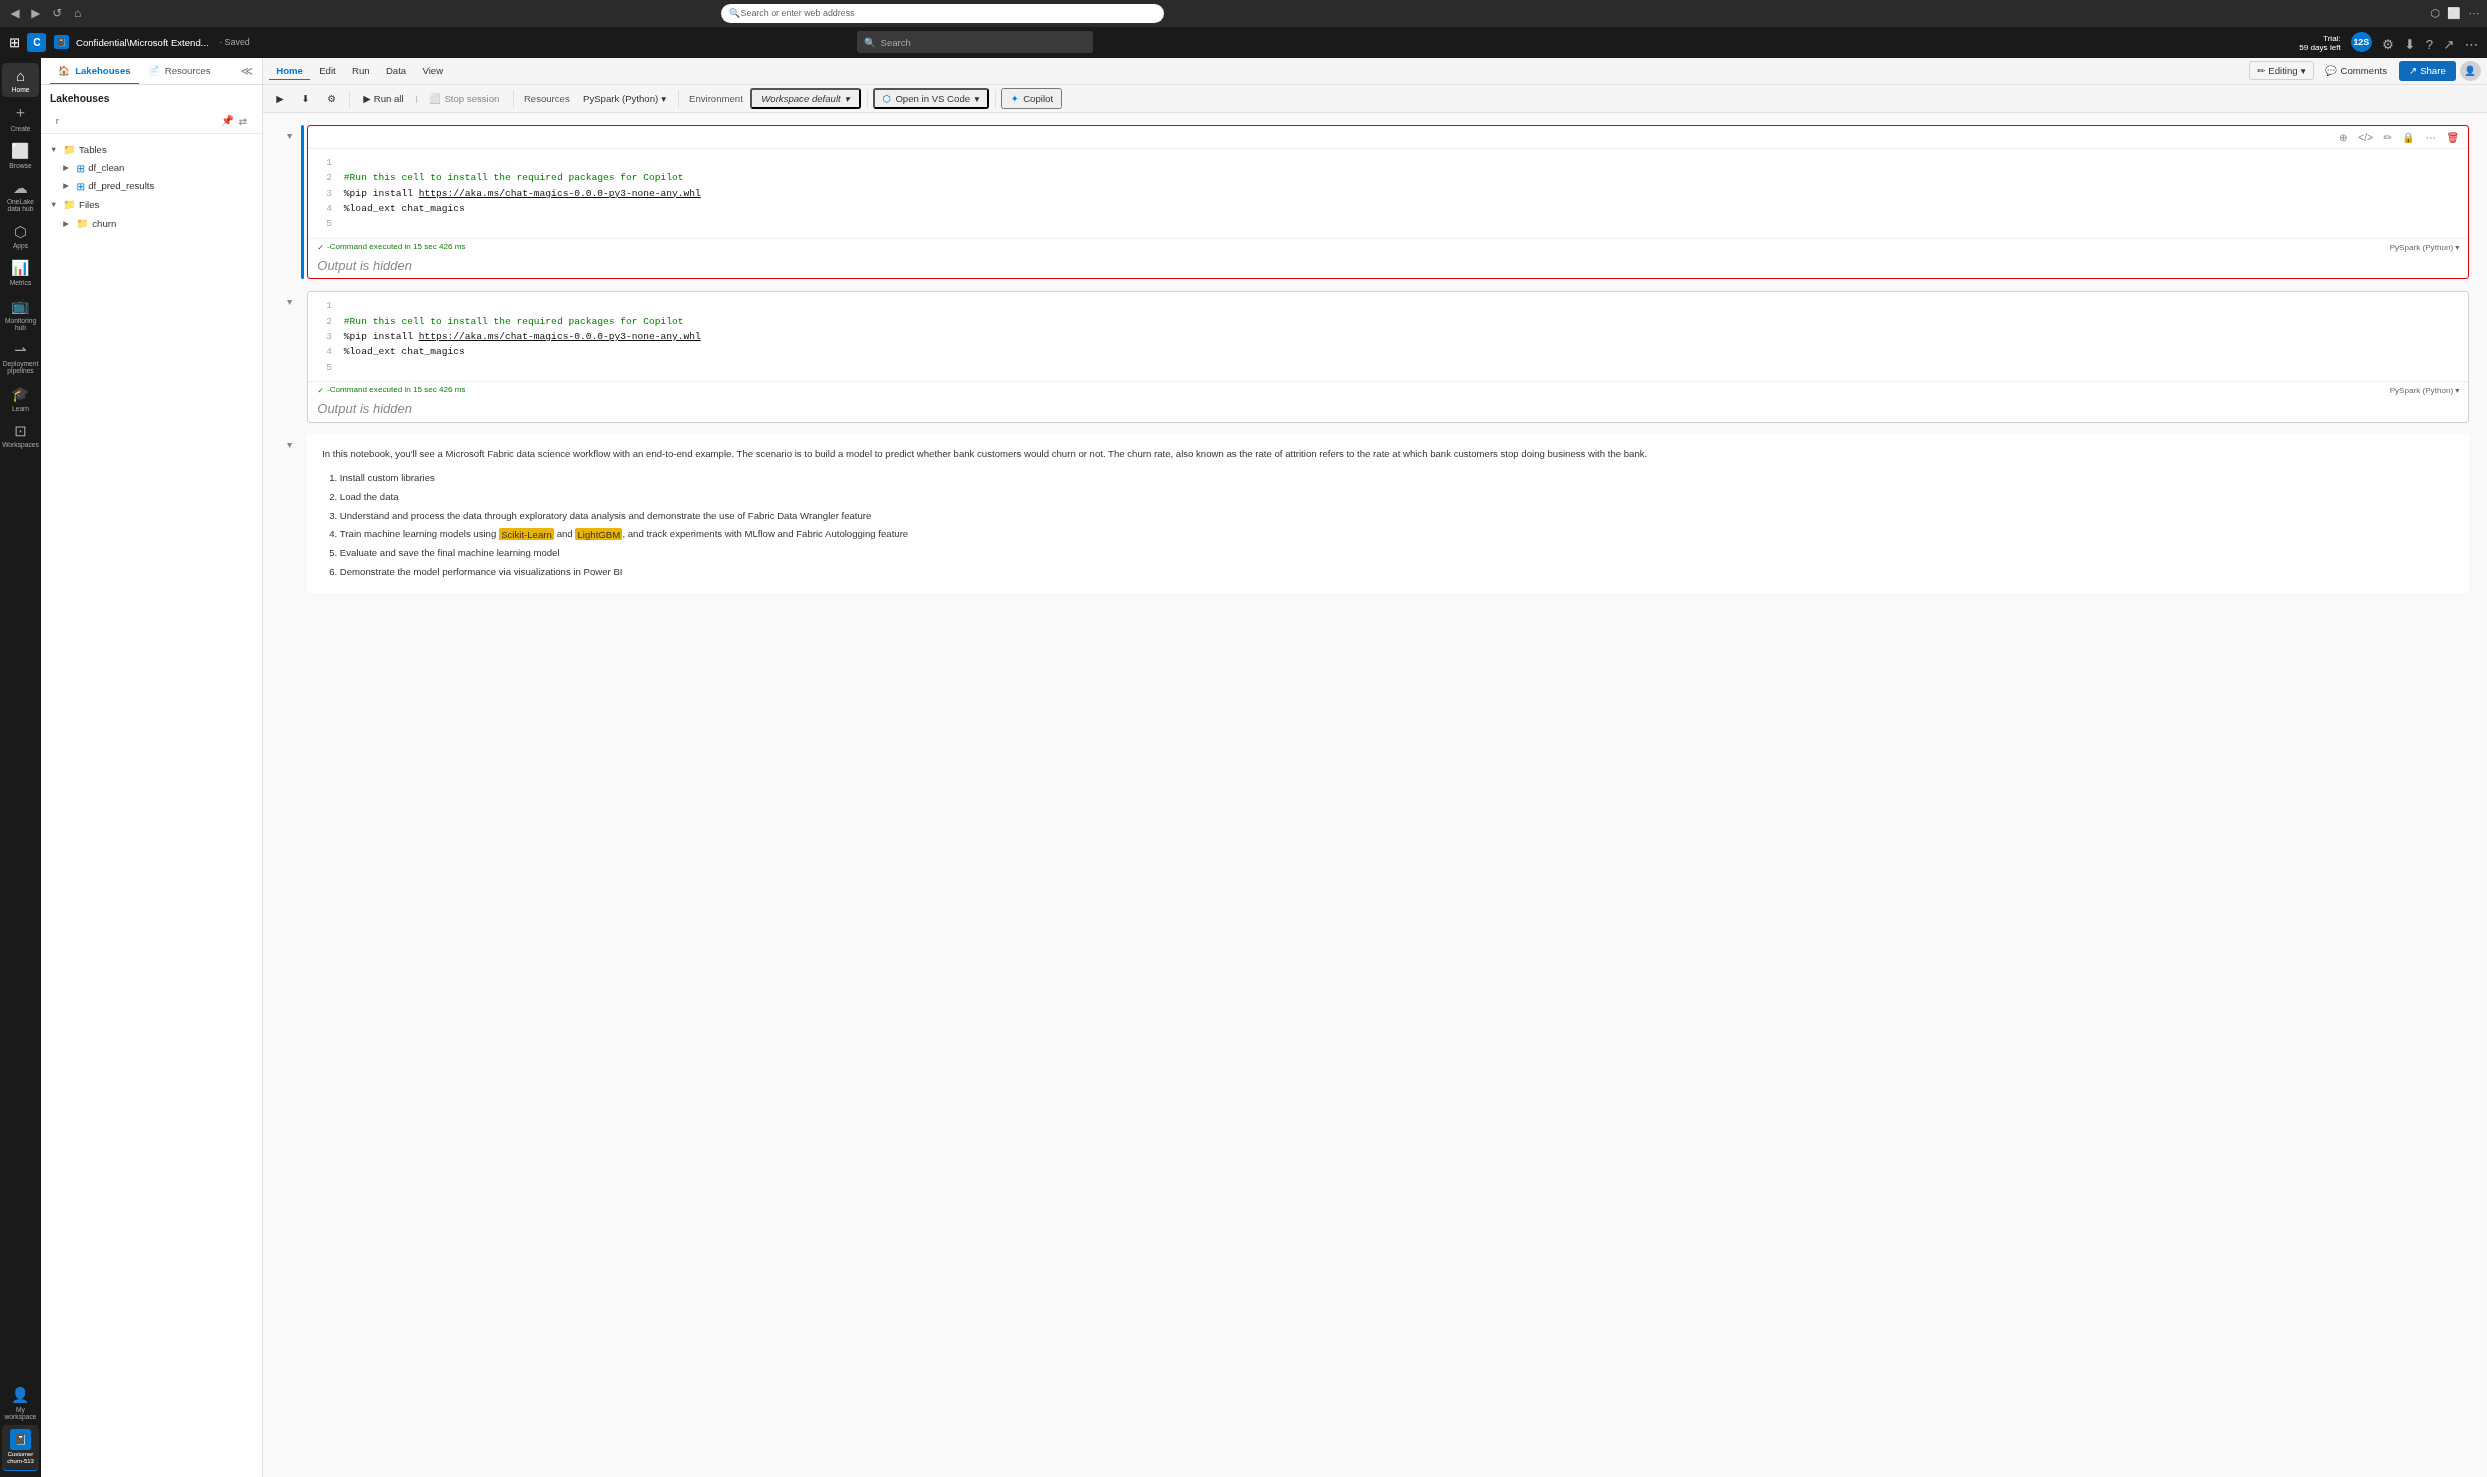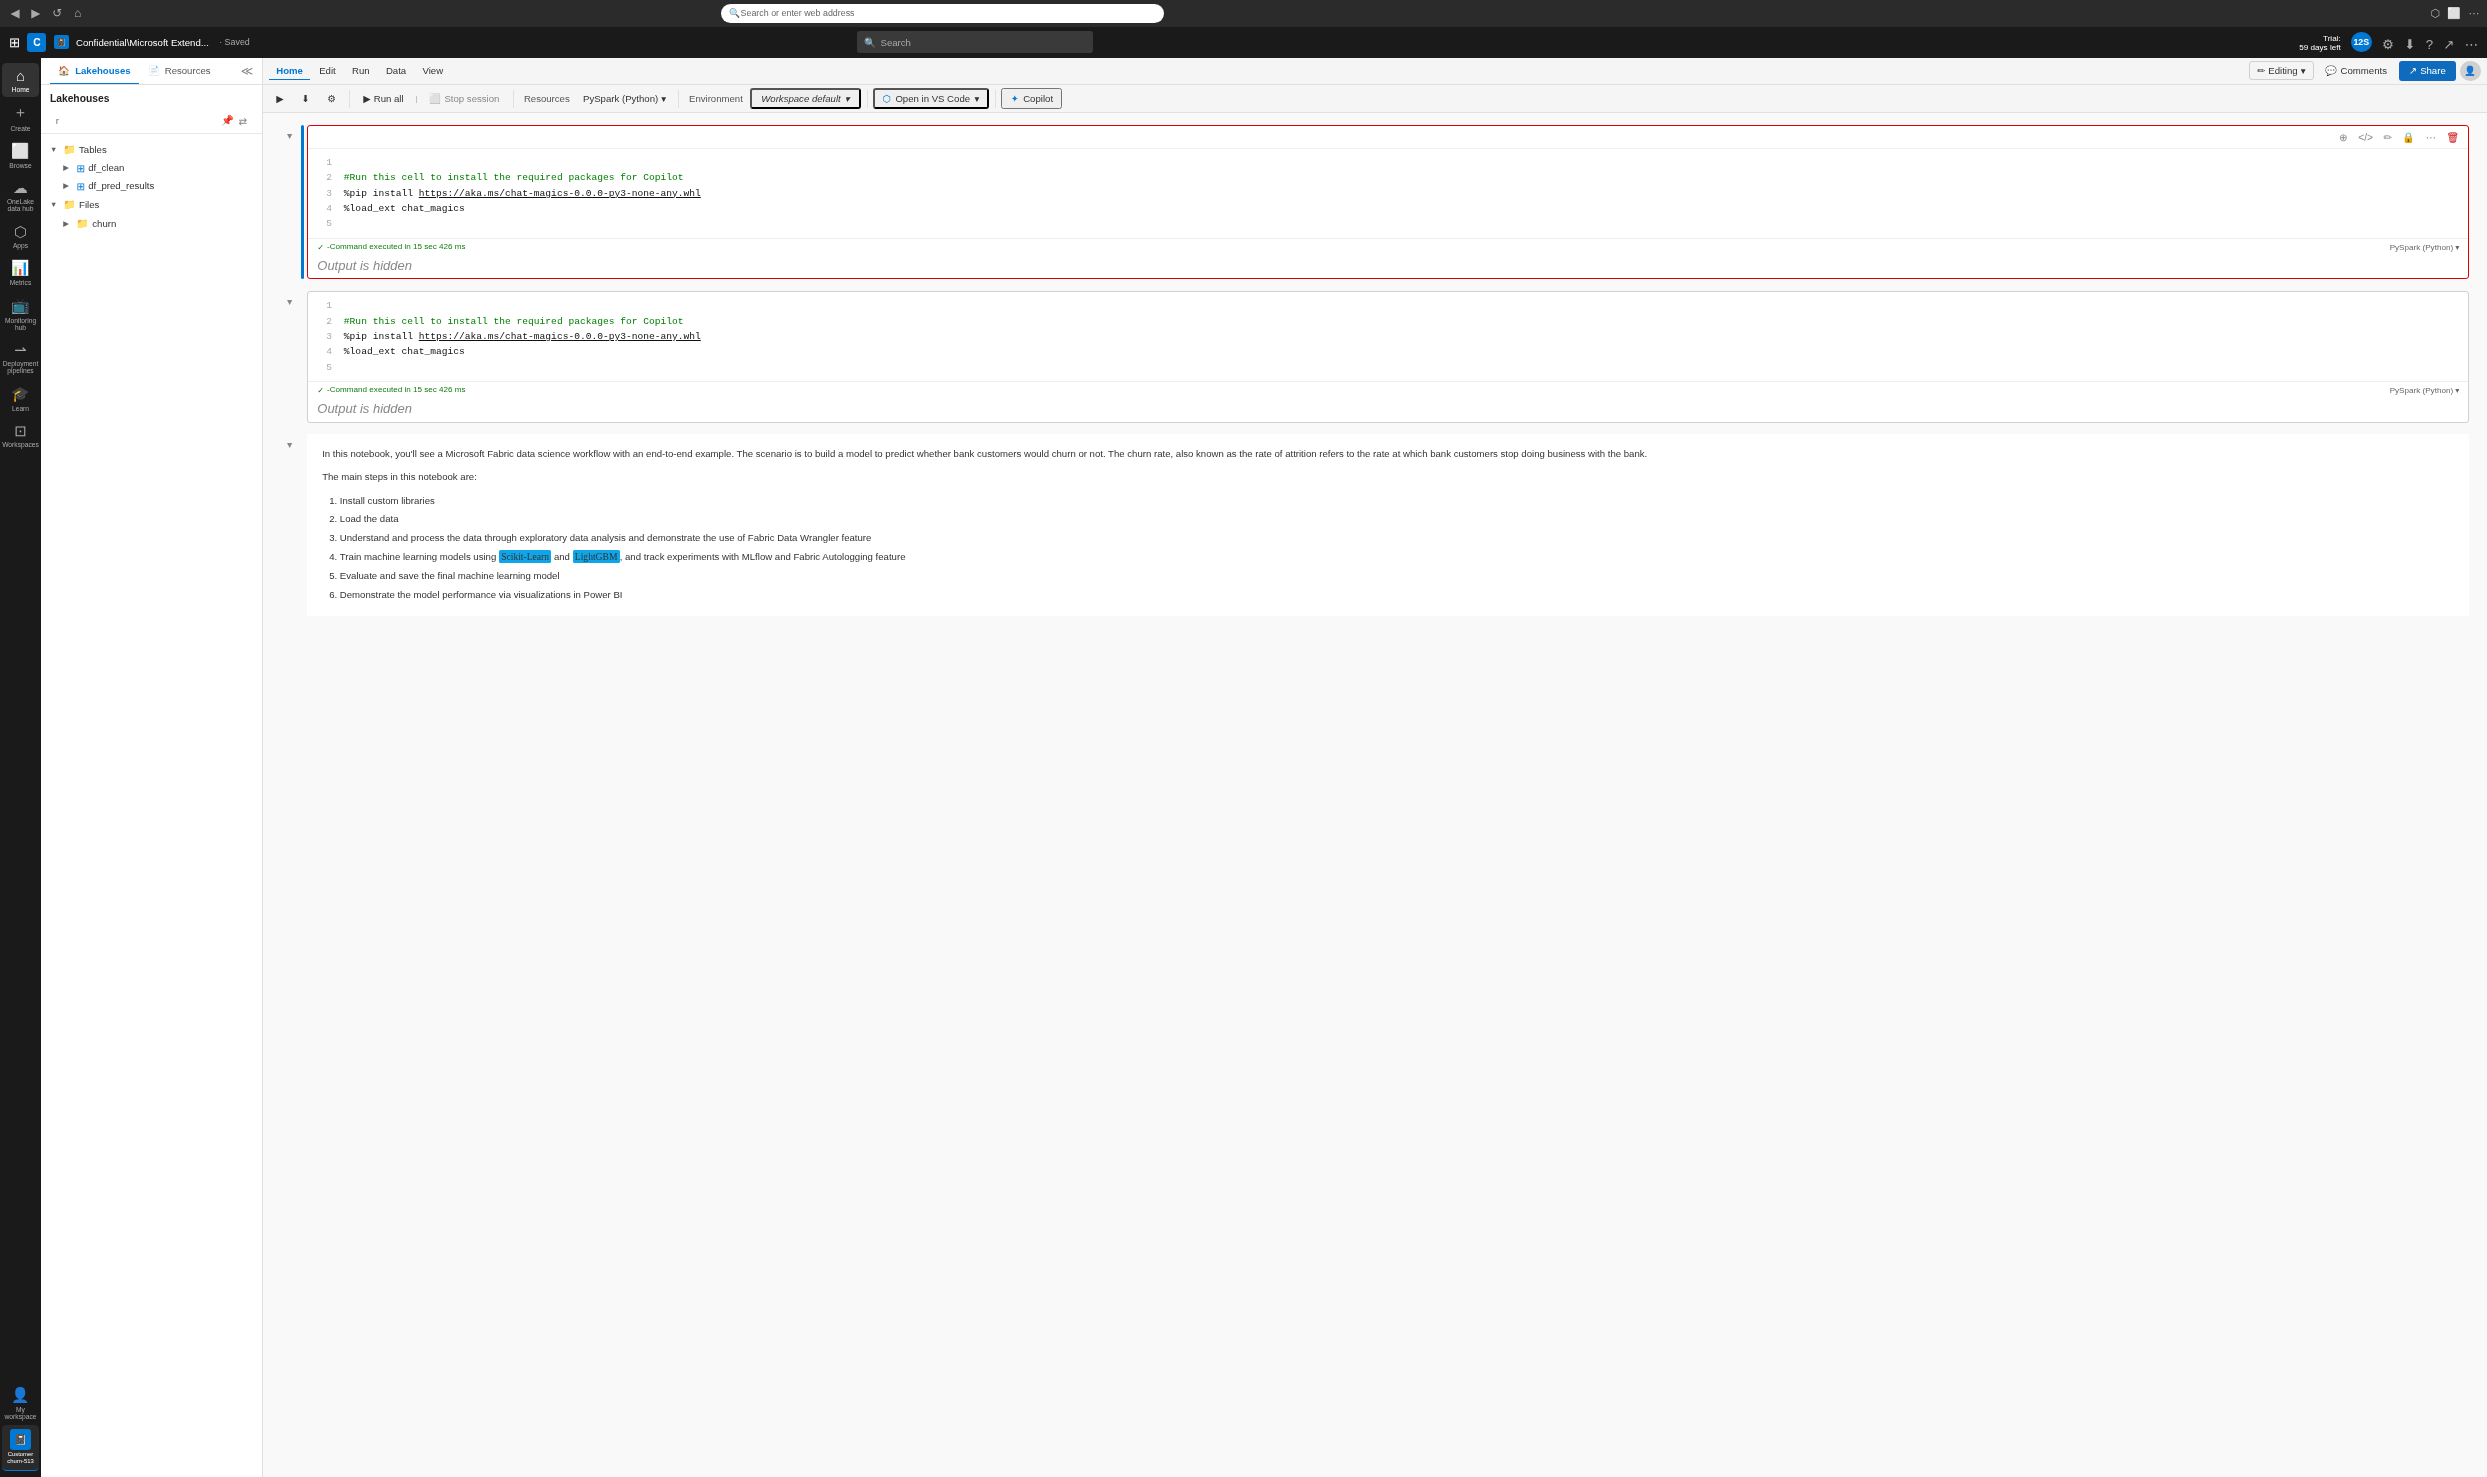--- a/index.html
+++ b/index.html
@@ -400,21 +400,21 @@
     
     .markdown-cell {
       flex: 1;
       background: #fff;
       padding: 11.8px 14.8px;
     }
     .intro-title { font-size: 16.3px; font-weight: 500; color: #222; margin-bottom: 8.9px; }
     .intro-text { font-size: 9.6px; color: #333; line-height: 1.6; margin-bottom: 7.4px; }
     .intro-list { padding-left: 17.7px; font-size: 9.6px; color: #333; line-height: 1.8; }
     .intro-list li { margin-bottom: 1.5px; }
-    code { font-family: Liberation Serif, serif; background: #0ea5e9; padding: 0.7px 2.2px; border-radius: 1.5px; }
+    code { font-family: Liberation Sans, sans-serif; background: #eab308; padding: 0.7px 2.2px; border-radius: 1.5px; }
 
     
     .notebook-area::-webkit-scrollbar { width: 5.9px; }
     .notebook-area::-webkit-scrollbar-track { background: #f0f0f0; }
     .notebook-area::-webkit-scrollbar-thumb { background: #c0c0c0; border-radius: 3px; }
 
     .divider-row { height: 0.7px; background: #e8e8e8; margin: 3px 0; }
   </style>
 </head>
 <body>
@@ -737,21 +737,20 @@
         </div>
       </div>
 
       <div class="cell-container">
         <div class="cell-left-bar">
           <span class="cell-collapse-btn">▼</span>
         </div>
         <div style="width:3px; background:transparent; margin-right:3px;"></div>
         <div class="markdown-cell">
           <p class="intro-text">In this notebook, you'll see a Microsoft Fabric data science workflow with an end-to-end example. The scenario is to build a model to predict whether bank customers would churn or not. The churn rate, also known as the rate of attrition refers to the rate at which bank customers stop doing business with the bank.</p>
-          <p class="intro-text">The main steps in this notebook are:</p>
           <ol class="intro-list">
             <li>Install custom libraries</li>
             <li>Load the data</li>
             <li>Understand and process the data through exploratory data analysis and demonstrate the use of Fabric Data Wrangler feature</li>
             <li>Train machine learning models using <code>Scikit-Learn</code> and <code>LightGBM</code>, and track experiments with MLflow and Fabric Autologging feature</li>
             <li>Evaluate and save the final machine learning model</li>
             <li>Demonstrate the model performance via visualizations in Power BI</li>
           </ol>
         </div>
       </div>

